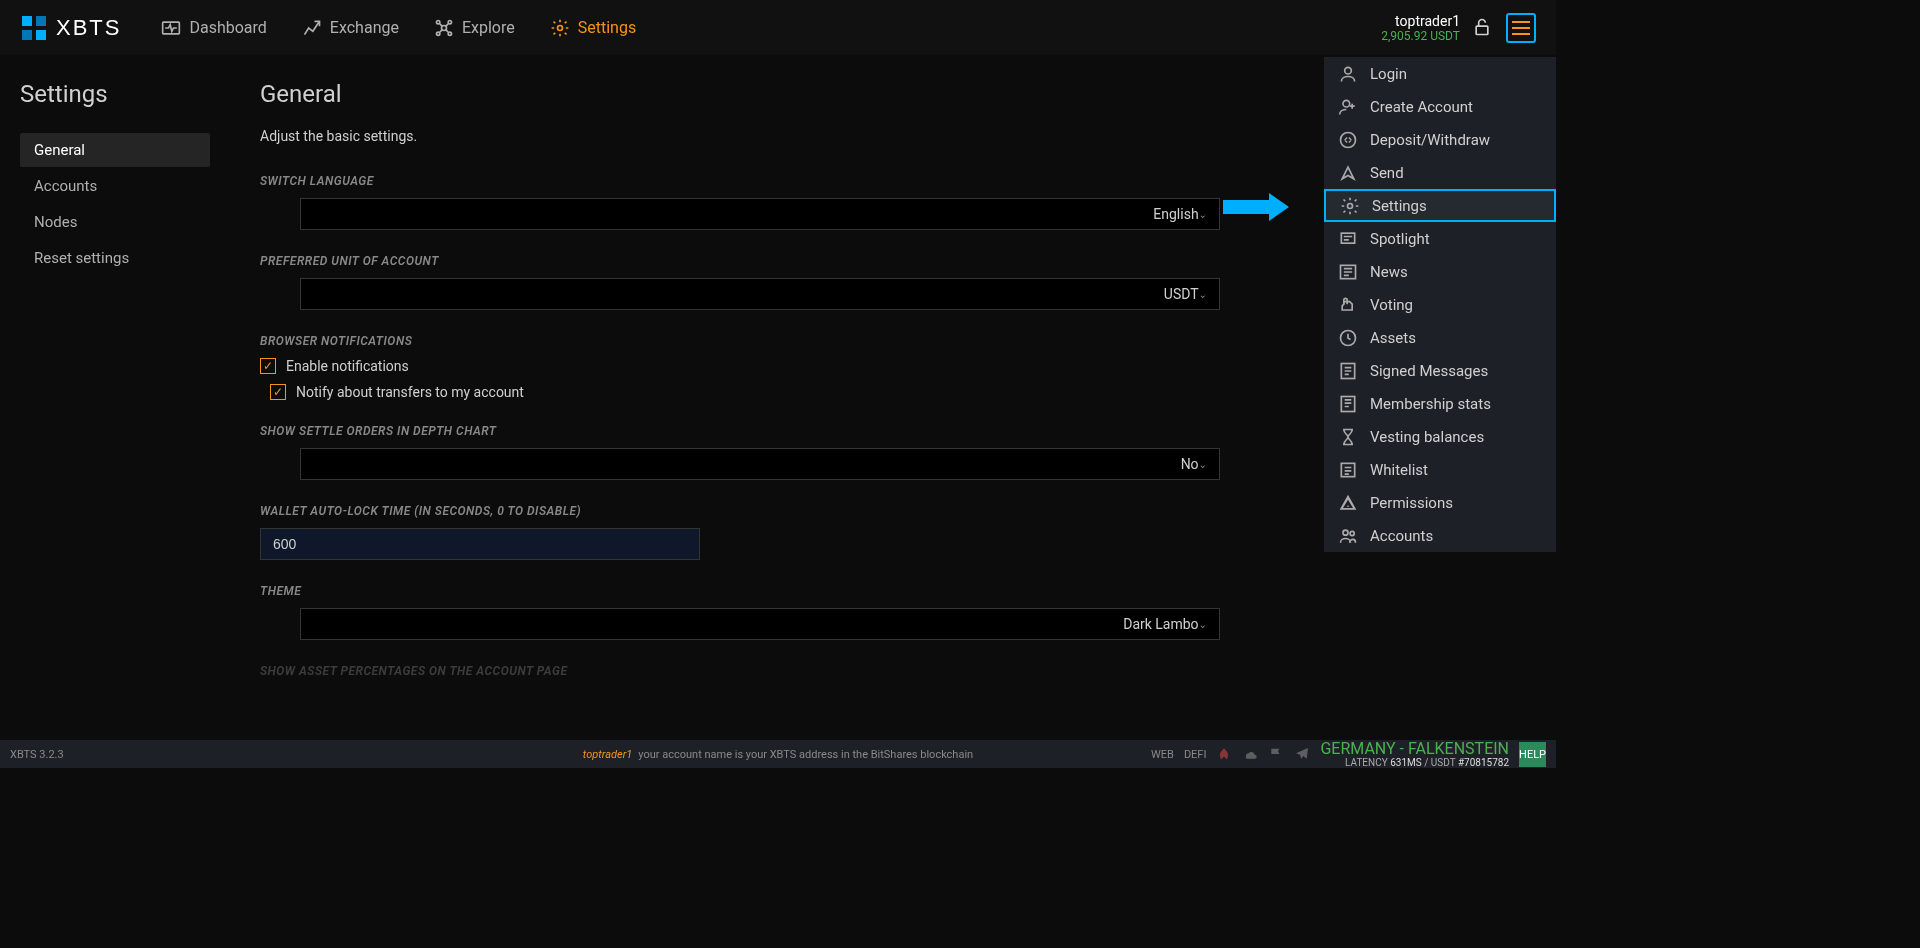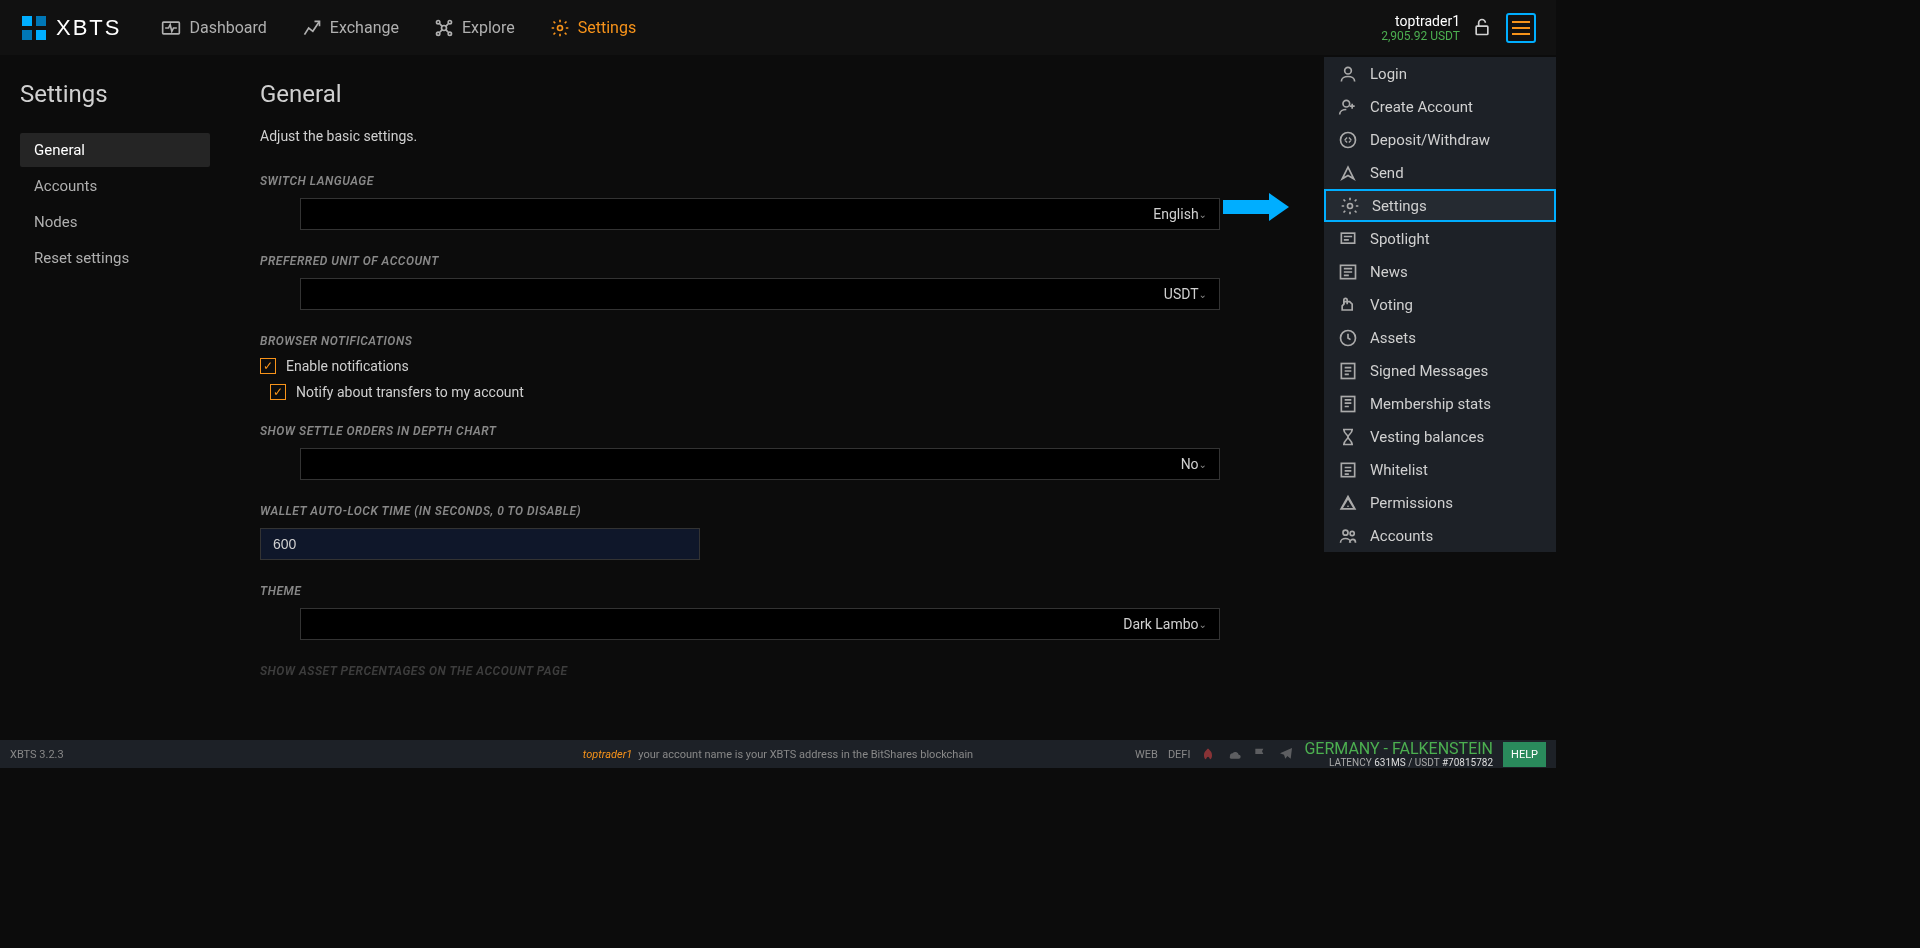--- a/index.html
+++ b/index.html
@@ -172,21 +172,21 @@
 .footer-center { position: absolute; left: 50%; transform: translateX(-50%); display: flex; align-items: center; gap: 6px; }
 .footer-center .user { color: #f7931a; font-style: italic; }
 .footer-right { margin-left: auto; display: flex; align-items: center; gap: 10px; }
 .footer-icons { display: flex; gap: 10px; align-items: center; }
 .footer-icon { width: 16px; height: 16px; opacity: 0.6; }
 .node-info { text-align: right; line-height: 1.1; }
 .node-loc { color: #4caf50; font-size: 16px; }
 .node-stats { color: #aaa; font-size: 10px; }
 .node-stats .lat { color: #ddd; }
 .node-stats .block { color: #ddd; }
-.help-btn { background: #2a8a5c; color: #fff; padding: 6px 8px; font-size: 11px; cursor: pointer; }
+.help-btn { background: #2a8a5c; color: #fff; padding: 6px 0; font-size: 11px; cursor: pointer; }
 
 svg { display: block; }
 </style>
 </head>
 <body>
 
 <div class="header">
   <div class="logo-group">
     <div class="logo-icon">
       <svg viewBox="0 0 28 28" width="28" height="28">

